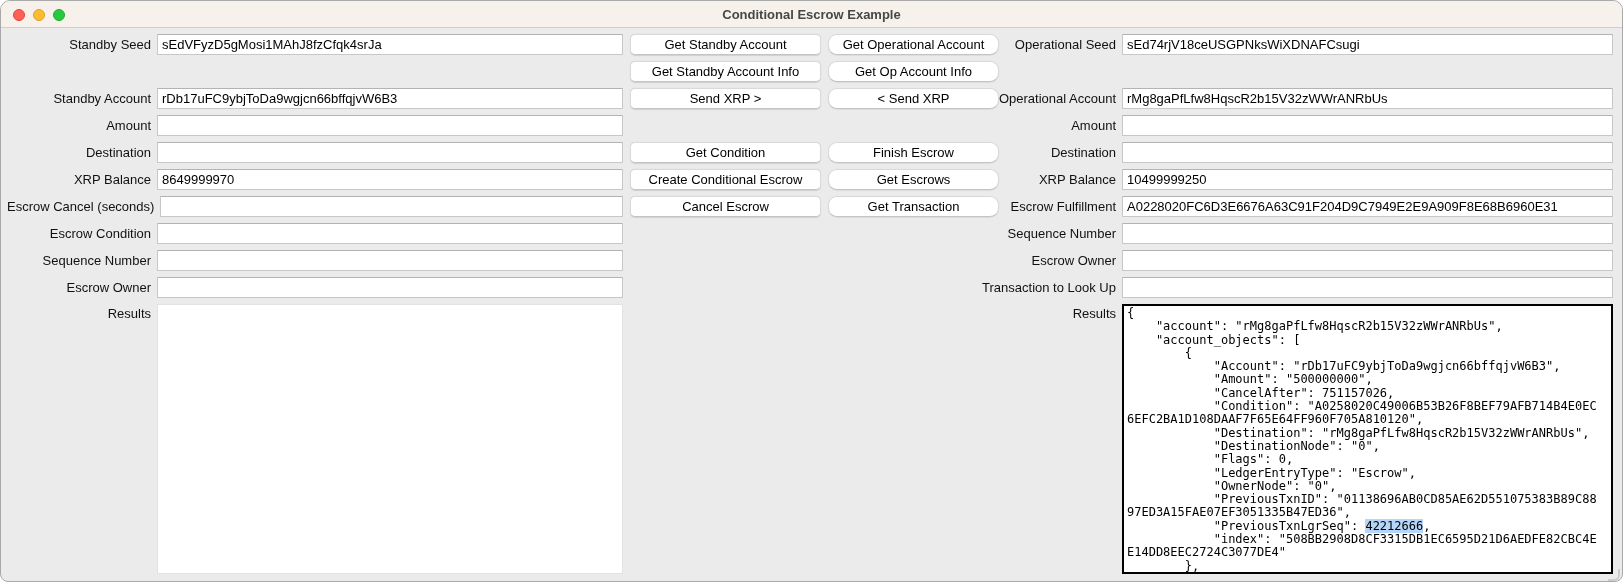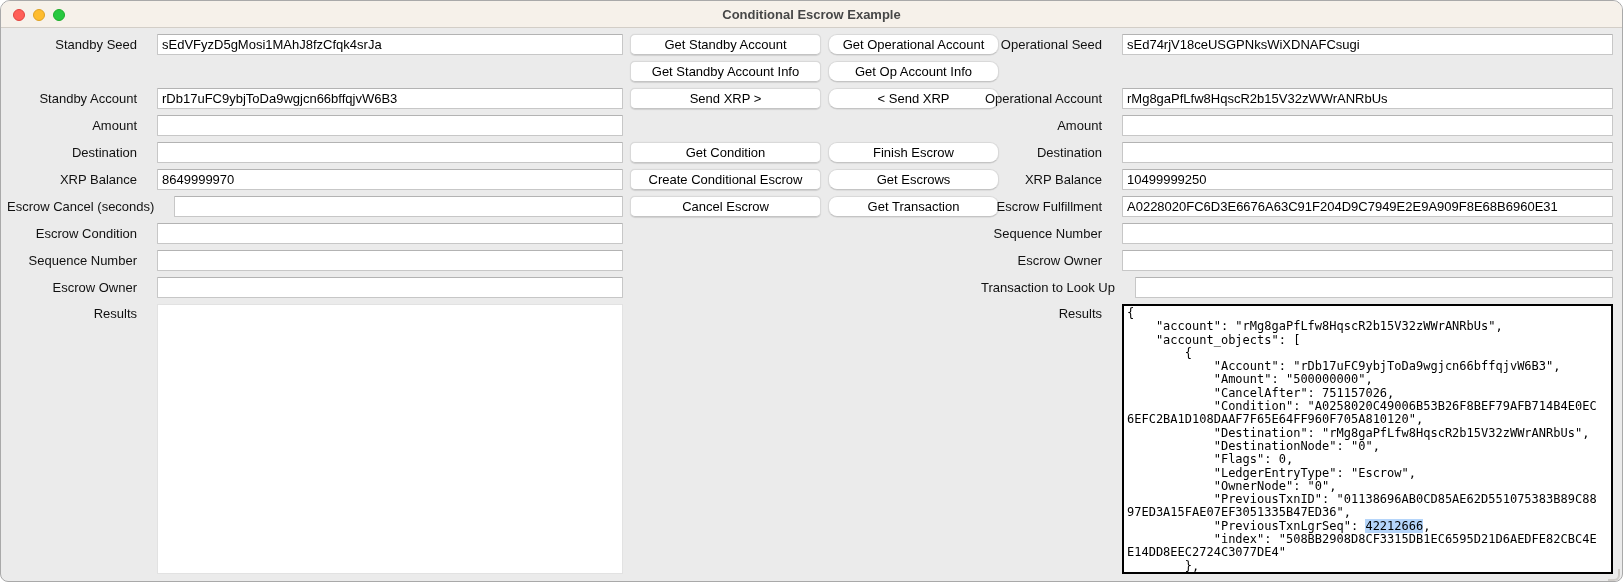--- a/index.html
+++ b/index.html
@@ -25,21 +25,21 @@
 
   .col { position:absolute; top:6px; }
   .col-left  { left:6px;   width:616px; }
   .col-mid   { left:629px; width:369px; }
   .col-right { left:980px; width:632px; }
 
   .row { display:flex; height:21px; margin-bottom:6px; align-items:center; }
   .row.spacer { visibility:hidden; }
 
   .lbl {
-    flex:0 0 150px; text-align:right; padding-right:20px;
+    flex:0 0 150px; text-align:right; padding-right:6px;
     font-size:13px; color:#111; white-space:nowrap; overflow:visible;
     line-height:21px;
   }
   .col-right .lbl { flex:0 0 141px; }
 
   .entry {
     flex:1; height:21px; background:#fff;
     border:1px solid #c7c7c7; border-top-color:#b3b3b3; border-radius:1px;
     font-family:"Liberation Sans", sans-serif; font-size:13px; color:#000;
     padding:0 4px; outline:none; white-space:nowrap; overflow:hidden;

